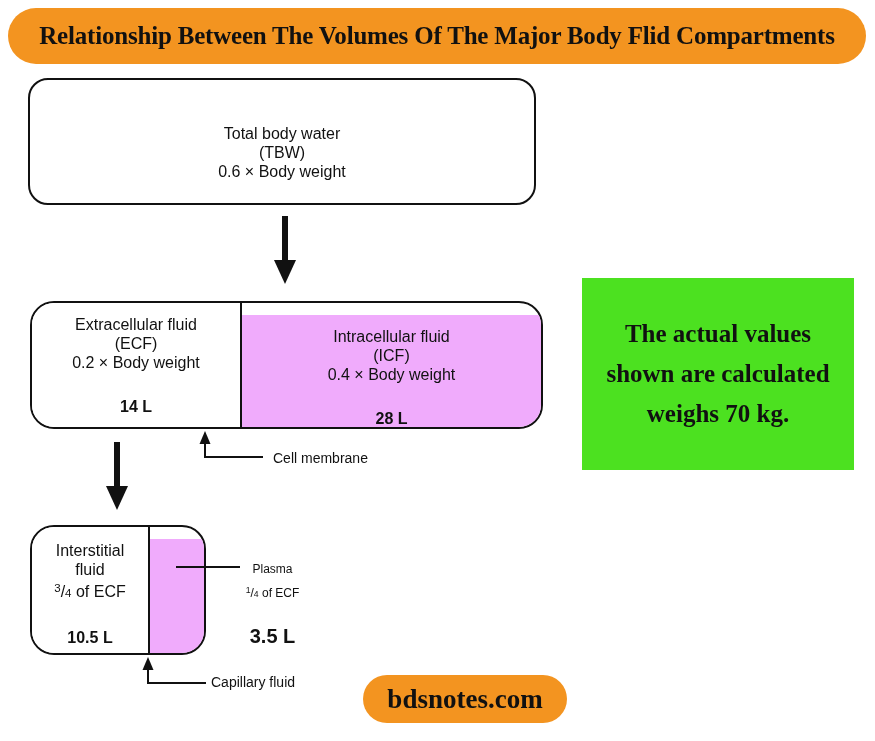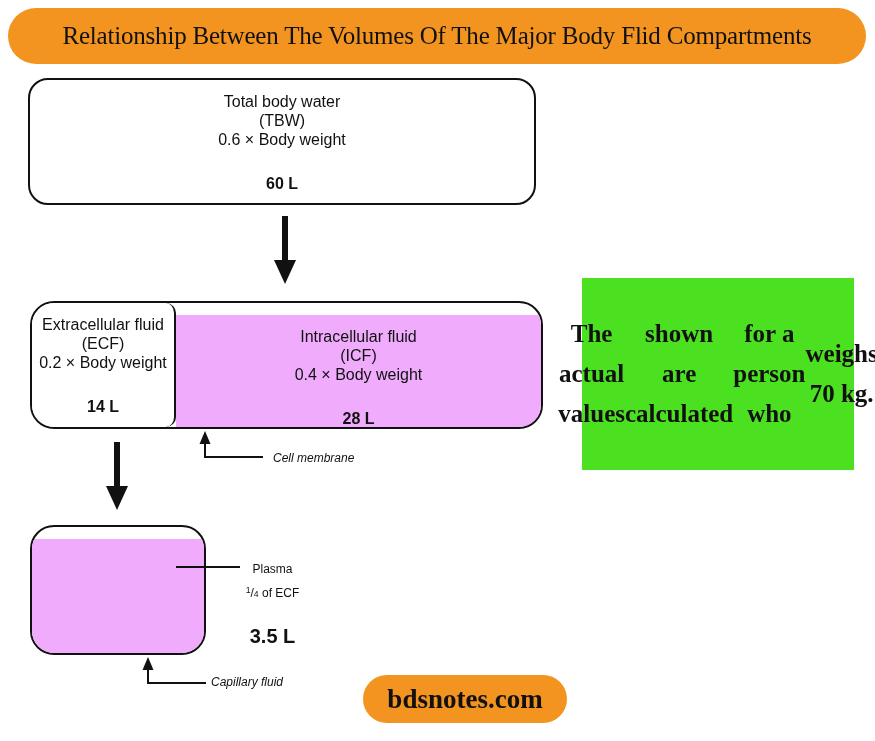--- a/index.html
+++ b/index.html
@@ -12,21 +12,21 @@
     color: #111;
   }
   
   .banner {
     position: absolute; left: 8px; top: 8px;
     width: 858px; height: 56px;
     background: #F39420;
     border-radius: 28px;
     display: flex; align-items: center; justify-content: center;
     font-family: "Liberation Serif", serif;
-    font-weight: normal; font-size: 25px; letter-spacing: -0.2px;
+    font-weight: bold; font-size: 25px; letter-spacing: -0.2px;
     white-space: nowrap;
   }
   
   .compartment {
     position: absolute;
     border: 2.5px solid #111;
     background: #fff;
     display: flex;
     overflow: hidden;
   }
@@ -38,56 +38,55 @@
     font-size: 16px; line-height: 19px;
     text-align: center;
   }
   .cell .value { font-weight: bold; margin-top: 25px; }
   .pink { background: #f0abfc; margin-top: 12px; }
   .white-cell { background: #fff; }
   .divider-right { border-right: 2.5px solid #111; }
 
   
   .tbw-box { left: 28px; top: 78px; width: 508px; height: 127px; }
-  .tbw-box .cell { width: 100%; }
+  .tbw-box .cell { width: 100%; margin-top: 32px; }
 
   
   .ecf-icf-box { left: 30px; top: 301px; width: 513px; height: 128px; }
-  .ecf-cell { width: 144px; border-radius: 10px; }
+  .ecf-cell { width: 210px; }
   .icf-cell { flex: 1; }
 
   
   .isf-box { left: 30px; top: 525px; width: 176px; height: 130px; }
   .isf-cell { width: 118px; padding-top: 14px; }
   .plasma-cell { flex: 1; }
 
   
   sup.fn { font-size: 0.72em; vertical-align: 0.45em; }
   .fd { font-size: 0.72em; }
 
   
   .abs { position: absolute; }
 
   
   .note-box {
     position: absolute; left: 582px; top: 278px;
     width: 272px; height: 192px;
     background: #4CE120;
-    display: flex; align-items: center; justify-content: center;
+    display: flex; flex-direction: column; align-items: center; justify-content: center;
     font-family: "Liberation Serif", serif;
     font-weight: bold; font-size: 25px; line-height: 40px;
     text-align: center;
   }
 
   
   .callout-label {
     position: absolute;
-    font-size: 12px; line-height: 18px;
+    font-size: 14px; line-height: 18px;
     white-space: nowrap;
-    font-style: italic;
   }
   .plasma-label-block {
     position: absolute; left: 220px; top: 559px; width: 105px;
     font-size: 12px; line-height: 21px; text-align: center;
   }
   .plasma-value {
     position: absolute; left: 220px; top: 625px; width: 105px;
     font-size: 20px; font-weight: bold; text-align: center;
   }
   .leader-line {
@@ -147,30 +146,35 @@
   <svg class="abs" style="left:195px; top:431px;" width="70" height="30" viewBox="0 0 70 30">
     <polygon points="4.5,13 15.5,13 10,0" fill="#111"></polygon>
     <rect x="9" y="11" width="2" height="16" fill="#111"></rect>
     <rect x="9" y="25" width="59" height="2" fill="#111"></rect>
   </svg>
   <div class="callout-label" style="left:273px; top:449px;">Cell membrane</div>
 
   <div class="note-box">
     <div>The actual values</div>
     <div>shown are calculated</div>
-    <div>for a person who</div>
     <div>weighs 70 kg.</div>
   </div>
 
   <svg class="abs" style="left:101px; top:442px;" width="32" height="68" viewBox="0 0 32 68">
     <rect x="13" y="0" width="6" height="46" fill="#111"></rect>
     <polygon points="5,44 27,44 16,68" fill="#111"></polygon>
   </svg>
 
   <div class="compartment rounded24 isf-box">
+    <div class="cell white-cell divider-right isf-cell">
+      <div>Interstitial</div>
+      <div>fluid</div>
+      <div><sup class="fn">3</sup><span>/</span><span class="fd">4</span><span> of ECF</span></div>
+      <div class="value">10.5 L</div>
+    </div>
     <div class="cell pink plasma-cell"></div>
   </div>
 
   <div class="leader-line"></div>
   <div class="plasma-label-block">
     <div>Plasma</div>
     <div><sup class="fn">1</sup><span>/</span><span class="fd">4</span><span> of ECF</span></div>
   </div>
   <div class="plasma-value">3.5 L</div>
 

